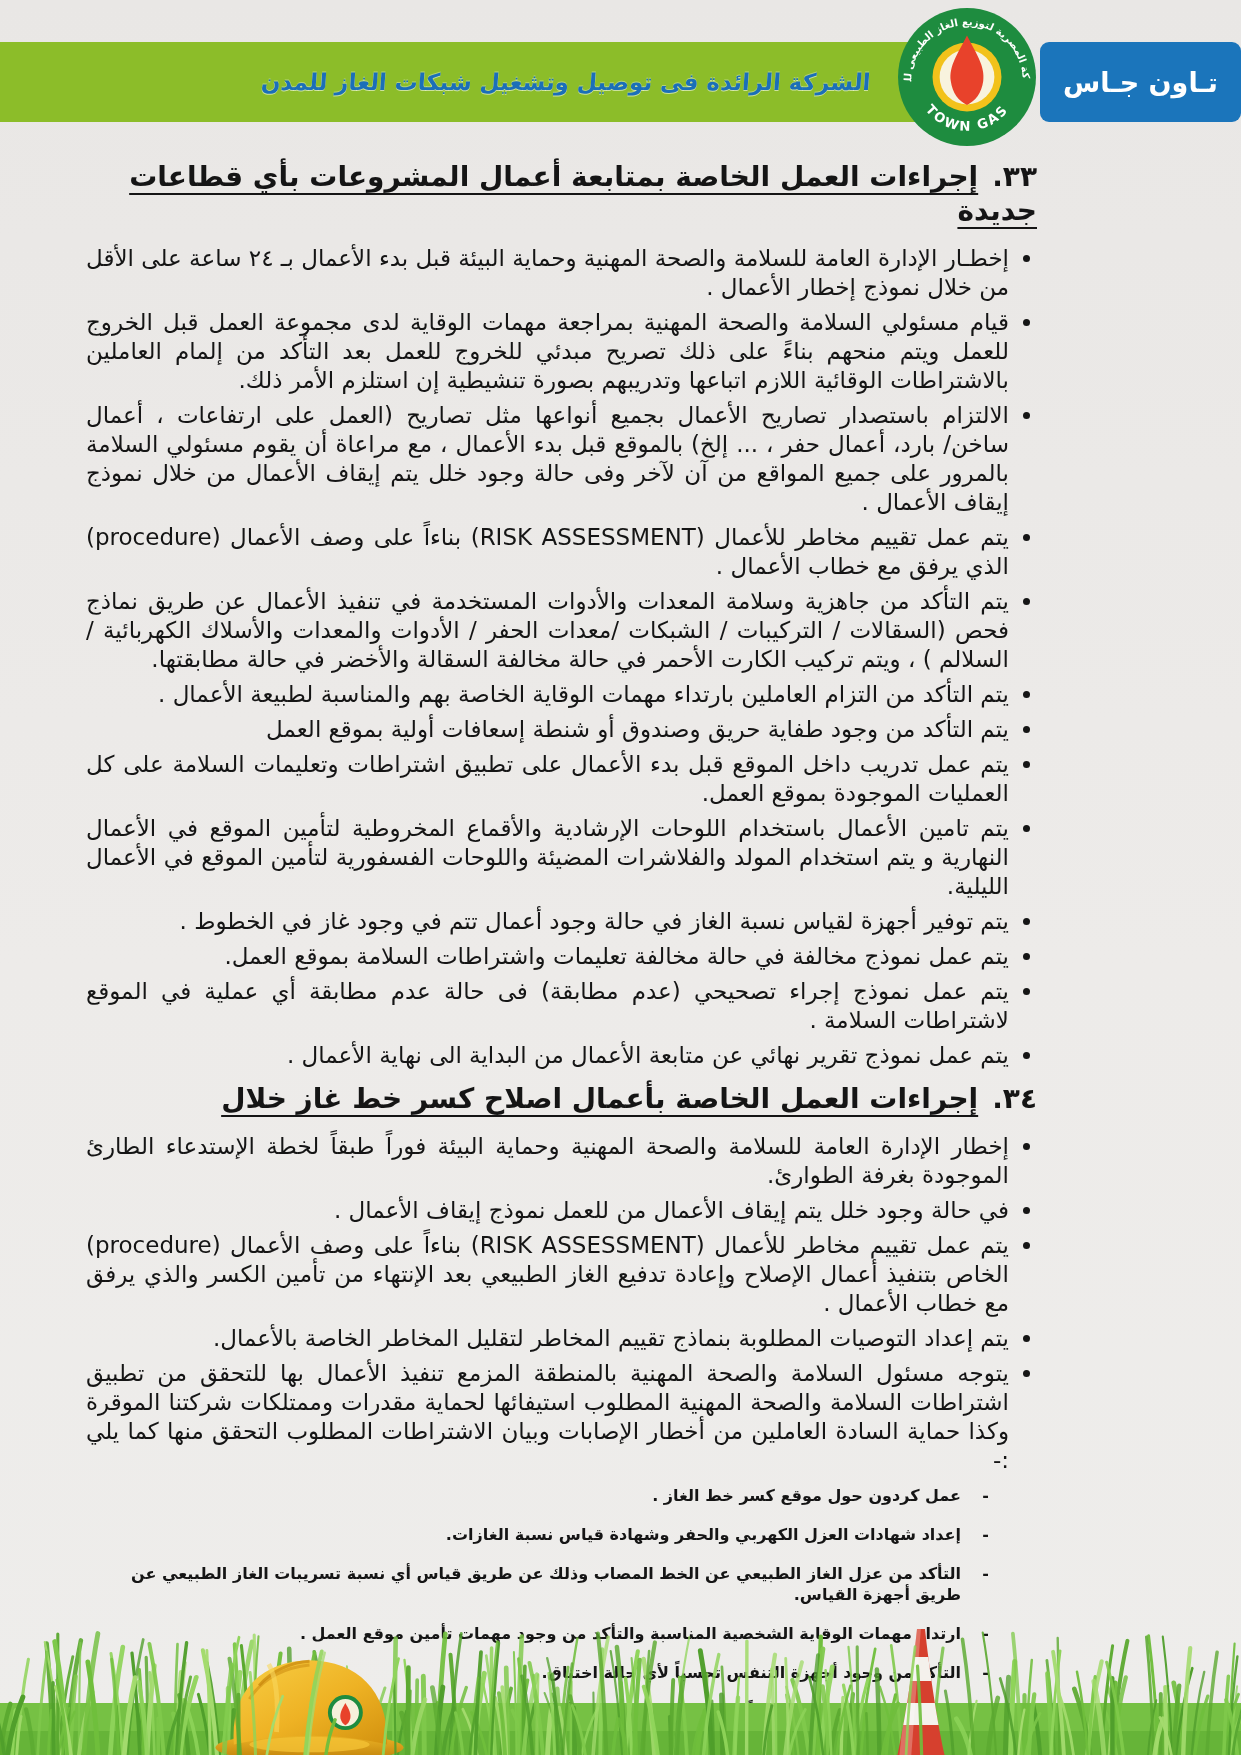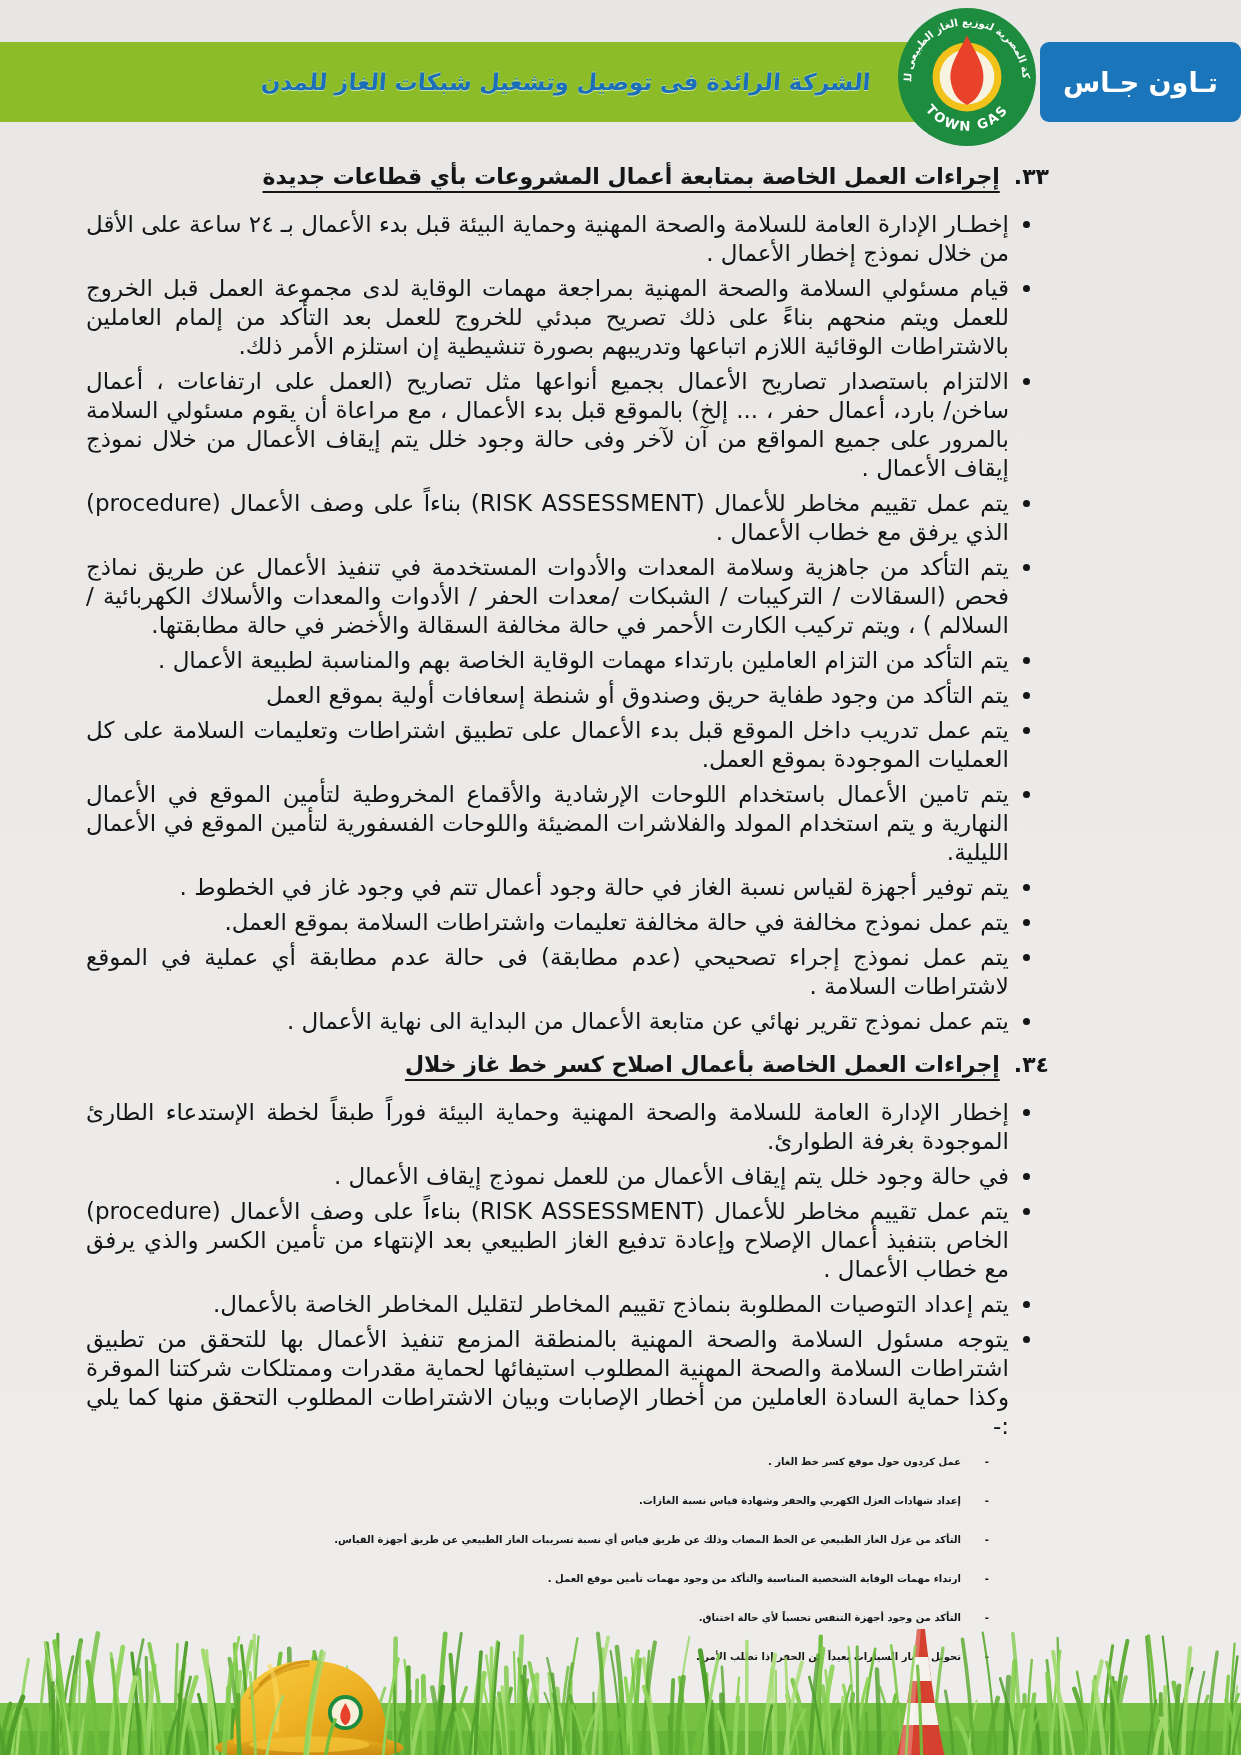--- a/index.html
+++ b/index.html
@@ -20,31 +20,31 @@
     transform:skewX(-4deg); white-space:nowrap; padding-left:120px;
   }
   .band-blue {
     position:absolute; top:42px; left:1040px; width:201px; height:80px;
     background:#1b75bb; display:flex; align-items:center; justify-content:center;border-radius:9px;
   }
   .brand { direction:rtl; color:#fff; font-weight:bold; font-size:27px; white-space:nowrap; }
   .logo { position:absolute; top:6px; left:896px; width:142px; height:142px; }
   
   .content { position:absolute; top:148px; right:192px; left:84px; direction:rtl; color:#151515; }
-  .sec-title { margin:12px 0 14px; font-size:22px; font-weight:bold; line-height:34px; }
+  .sec-title { margin:12px 12px 14px; font-size:28px; font-weight:bold; line-height:34px; }
   .sec-num { margin-left:14px; }
   .sec-text { text-decoration:underline; text-underline-offset:7px; text-decoration-thickness:2px; }
   ul.bullets { list-style:disc; margin:0 0 4px; padding:2px 40px 0 0; }
   ul.bullets > li {
     font-size:23px; line-height:29px; text-align:justify; margin-bottom:6px;
     padding-left:2px;
   }
   ul.dashes { list-style:none; margin:6px 0 0; padding:4px 58px 0 0; }
   ul.dashes > li {
-    position:relative; font-size:10px; font-weight:bold; line-height:21px;
+    position:relative; font-size:16px; font-weight:bold; line-height:21px;
     margin-bottom:18px; padding-right:30px; text-align:right;
   }
   ul.dashes > li::before { content:"-"; position:absolute; right:2px; top:0; font-weight:bold; }
   
   .footer { position:absolute; left:0; bottom:0; width:1241px; height:150px; }
   .grass-layer { position:absolute; left:0; bottom:0; width:1241px; height:150px; }
   .helmet { position:absolute; left:212px; bottom:-8px; width:195px; height:128px; }
   .cone   { position:absolute; left:888px; bottom:-4px; width:66px; height:132px; }
 </style>
 </head>

